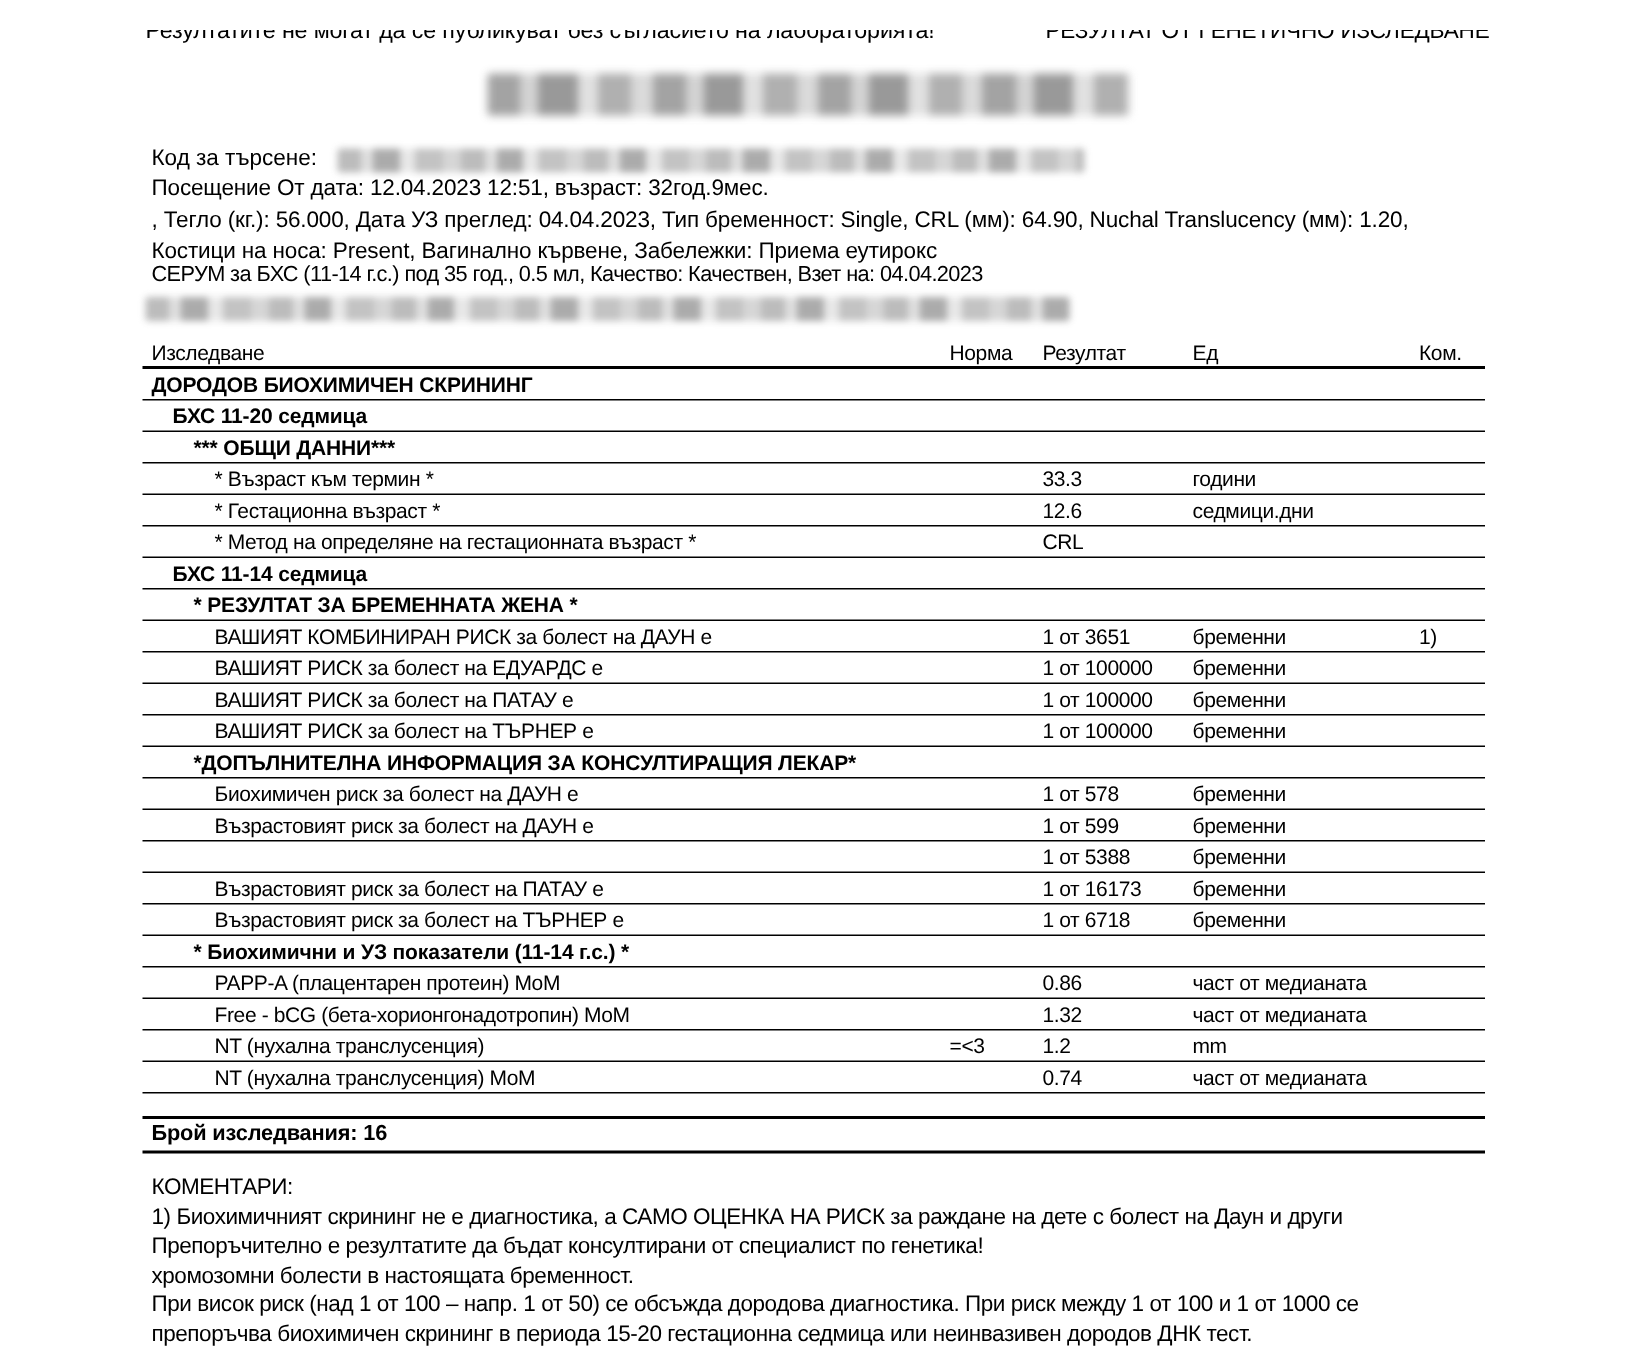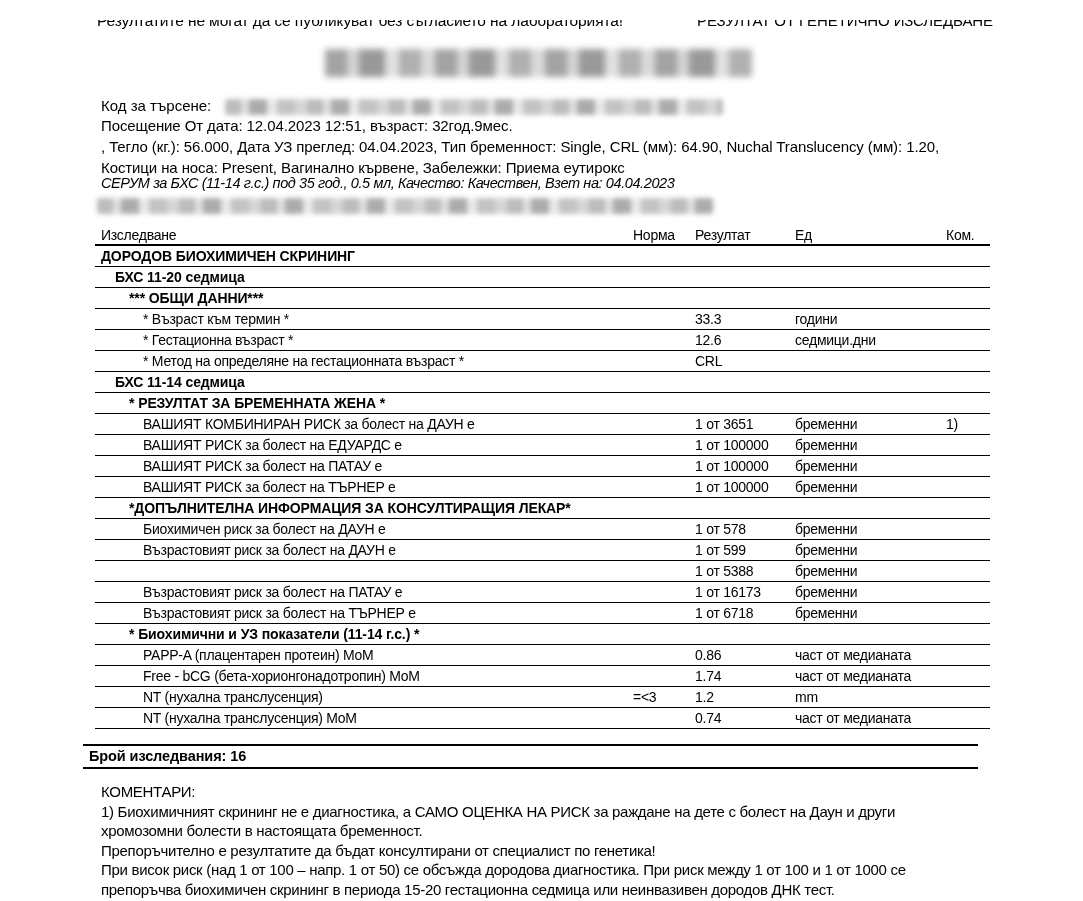--- a/index.html
+++ b/index.html
@@ -27,40 +27,40 @@
     background:repeating-linear-gradient(90deg,
       #9a9a9a 0 22px,#cfcfcf 22px 34px,#8f8f8f 34px 60px,
       #dedede 60px 74px,#a8a8a8 74px 96px,#d6d6d6 96px 110px);
     filter:blur(3px);}
   .code-redact{left:225px;top:79px;width:498px;height:16px;}
   .lab-redact{left:97px;top:178px;width:616px;height:16px;}
 
   
   .code-label{left:101px;top:77px;font-size:15px;}
   .info{left:101px;top:95px;font-size:15px;line-height:21px;letter-spacing:-0.1px;}
-  .serum{left:101px;top:155px;font-size:14.5px;letter-spacing:-0.4px;font-style:italic;}
+  .serum{left:101px;top:155px;font-size:14.5px;letter-spacing:-0.4px;}
 
   
   .rtable{left:95px;top:205px;width:895px;font-size:14px;letter-spacing:-0.25px;}
   .thead{position:relative;height:19px;border-bottom:2px solid #000;font-weight:normal;}
   .trow{position:relative;height:21px;border-bottom:1.5px solid #000;box-sizing:border-box;}
   .cell{position:absolute;top:1px;line-height:19px;white-space:nowrap;}
   .cell.name{left:0;}
   .cell.norm{left:538px;}
   .cell.result{left:600px;}
   .cell.unit{left:700px;}
   .cell.comment{left:851px;}
   .i0 .name{padding-left:6px;}
   .i1 .name{padding-left:20px;}
   .i2 .name{padding-left:34px;}
   .i3 .name{padding-left:48px;}
   .b .name{font-weight:bold;letter-spacing:-0.1px;}
 
   .total-bar{
-    left:83px;top:724px;width:895px;box-sizing:border-box;
+    left:95px;top:724px;width:895px;box-sizing:border-box;
     border-top:2px solid #000;border-bottom:2px solid #000;
     padding:2px 0 3px 6px;font-size:14.5px;font-weight:bold;letter-spacing:-0.1px;
   }
 
   .comments{left:101px;top:762px;width:905px;font-size:15px;line-height:19.5px;letter-spacing:-0.3px;}
   .comments div{white-space:nowrap;}
 
   .bottom-cut{left:101px;top:897px;width:905px;height:4px;overflow:hidden;color:#444;}
   .bottom-cut span{position:absolute;top:0;font-size:15px;}
   .bottom-cut .frag-right{left:689px;}
@@ -232,21 +232,21 @@
     <div class="trow i3">
       <div class="cell name">PAPP-A (плацентарен протеин) MoM</div>
       <div class="cell norm"></div>
       <div class="cell result">0.86</div>
       <div class="cell unit">част от медианата</div>
       <div class="cell comment"></div>
     </div>
     <div class="trow i3">
       <div class="cell name">Free - bCG (бета-хорионгонадотропин) MoM</div>
       <div class="cell norm"></div>
-      <div class="cell result">1.74</div>
+      <div class="cell result">1.32</div>
       <div class="cell unit">част от медианата</div>
       <div class="cell comment"></div>
     </div>
     <div class="trow i3">
       <div class="cell name">NT (нухална транслусенция)</div>
       <div class="cell norm">=&lt;3</div>
       <div class="cell result">1.2</div>
       <div class="cell unit">mm</div>
       <div class="cell comment"></div>
     </div>
@@ -259,22 +259,22 @@
     </div>
   </div>
 
   <div class="abs total-bar">
     <span class="nw">Брой изследвания: 16</span>
   </div>
 
   <div class="abs comments">
     <div>КОМЕНТАРИ:</div>
     <div>1) Биохимичният скрининг не е диагностика, а САМО ОЦЕНКА НА РИСК за раждане на дете с болест на Даун и други</div>
+    <div>Препоръчително е резултатите да бъдат консултирани от специалист по генетика!</div>
     <div>хромозомни болести в настоящата бременност.</div>
-    <div>Препоръчително е резултатите да бъдат консултирани от специалист по генетика!</div>
     <div>При висок риск (над 1 от 100 – напр. 1 от 50) се обсъжда дородова диагностика. При риск между 1 от 100  и 1 от 1000 се</div>
     <div>препоръчва биохимичен скрининг в периода 15-20 гестационна седмица или неинвазивен дородов ДНК тест.</div>
     <div>При NT&gt;2.5mm се препоръчва контролен ултразвуков преглед.</div>
   </div>
 
   <div class="abs bottom-cut">
     <span>Н</span>
     <span class="frag-right">CRL, NT и NF</span>
   </div>
 

